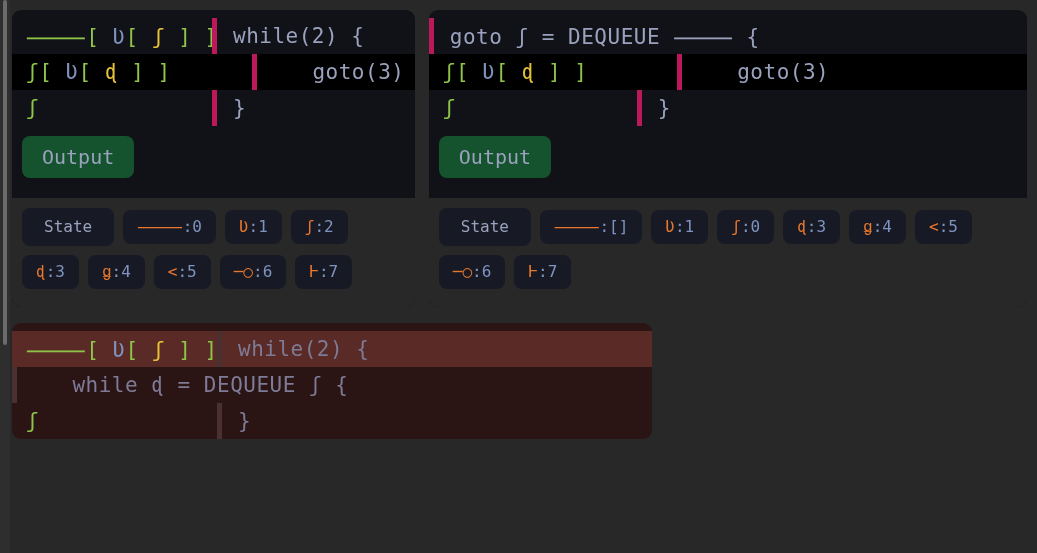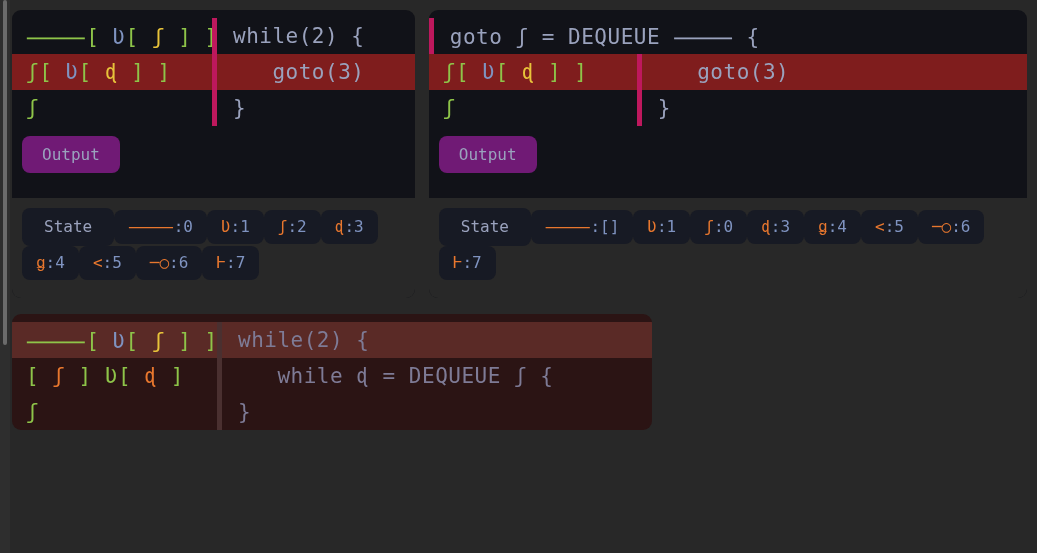--- a/index.html
+++ b/index.html
@@ -61,21 +61,21 @@
   
   .code-area { padding: 8px 0 0 0; }
   .code-line {
     display: flex;
     align-items: center;
     height: 36px;
     white-space: pre;
     font-size: 21px;
     letter-spacing: 0.5px;
   }
-  .code-line.hl     { background: #7f1d1d; }
+  .code-line.hl     { background: #000000; gap: 40px; }
   .code-line.hl-err { background: #5a2a26; }
 
   .sym {
     padding-left: 14px;
     white-space: pre;
     flex: 0 0 auto;
   }
   .card-a .sym { width: 200px; }
   .card-b .sym { width: 208px; }
   .card-c .sym { width: 205px; }
@@ -95,20 +95,21 @@
   
   .t-green  { color: #8ec449; }
   .t-orange { color: #e8772e; }
   .t-yellow { color: #e8c33a; }
   .t-blue   { color: #7f93c0; }
 
   
   .chip-strip {
     display: flex;
     flex-wrap: wrap;
+    gap: 9px;
     padding: 10px 10px 12px 10px;
     align-items: center;
   }
   .chip {
     background: #171a24;
     border-radius: 8px;
     padding: 7px 14px;
     font-size: 16px;
     color: #9aa2bd;
     line-height: 20px;
@@ -116,24 +117,24 @@
   }
   .chip.label { background: #141720; color: #9aa2bd; padding: 9px 22px; }
 
   .out-zone {
     background: #111218;
     padding: 10px 0 0 10px;
     min-height: 72px;
   }
   .out-chip {
     display: inline-block;
-    background: #701a75;
+    background: #14532d;
     border-radius: 8px;
     padding: 9px 20px;
-    font-size: 16px;
+    font-size: 20px;
     color: #9aa2bd;
   }
 
   .state-zone {
     background: #282828;
     padding-bottom: 6px;
   }
   .state-zone .chip { background: #171a24; }
 </style>
 </head>
@@ -187,18 +188,18 @@
             <div class="chip"><span class="t-orange">─○</span><span class="t-blue">:</span><span class="t-blue">6</span></div>
             <div class="chip"><span class="t-orange">Ⱶ</span><span class="t-blue">:</span><span class="t-blue">7</span></div>
           </div>
         </div>
       </div>
   </div>
 
   <div class="interp-card err card-c">
       <div class="code-area">
         <div class="code-line hl-err"><span class="sym"><span class="t-green">⸻</span><span class="t-green">[ </span><span class="t-blue">Ʋ</span><span class="t-green">[ </span><span class="t-yellow">ʃ</span><span class="t-green"> ] </span><span class="t-green">]</span></span><span class="src">while(2) {</span></div>
-        <div class="code-line"><span class="sym"><span class="t-green">[ </span><span class="t-orange">ʃ</span><span class="t-green"> ] </span><span class="t-green">Ʋ</span><span class="t-green">[ </span><span class="t-orange">ɖ</span><span class="t-green"> ]</span></span><span class="src">   while ɖ = DEQUEUE ʃ {</span></div>
+        <div class="code-line"><span class="src">   while ɖ = DEQUEUE ʃ {</span></div>
         <div class="code-line"><span class="sym"><span class="t-green">ʃ</span></span><span class="src">}</span></div>
       </div>
     </div>
 
 </div>
 
 </body></html>

